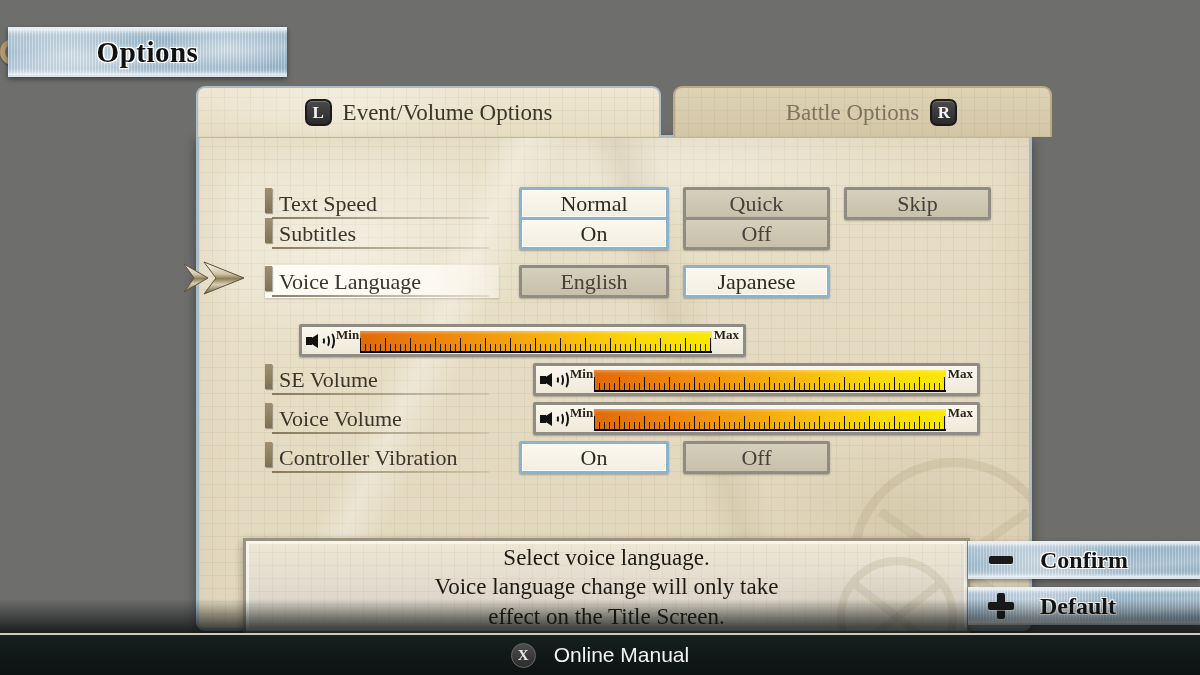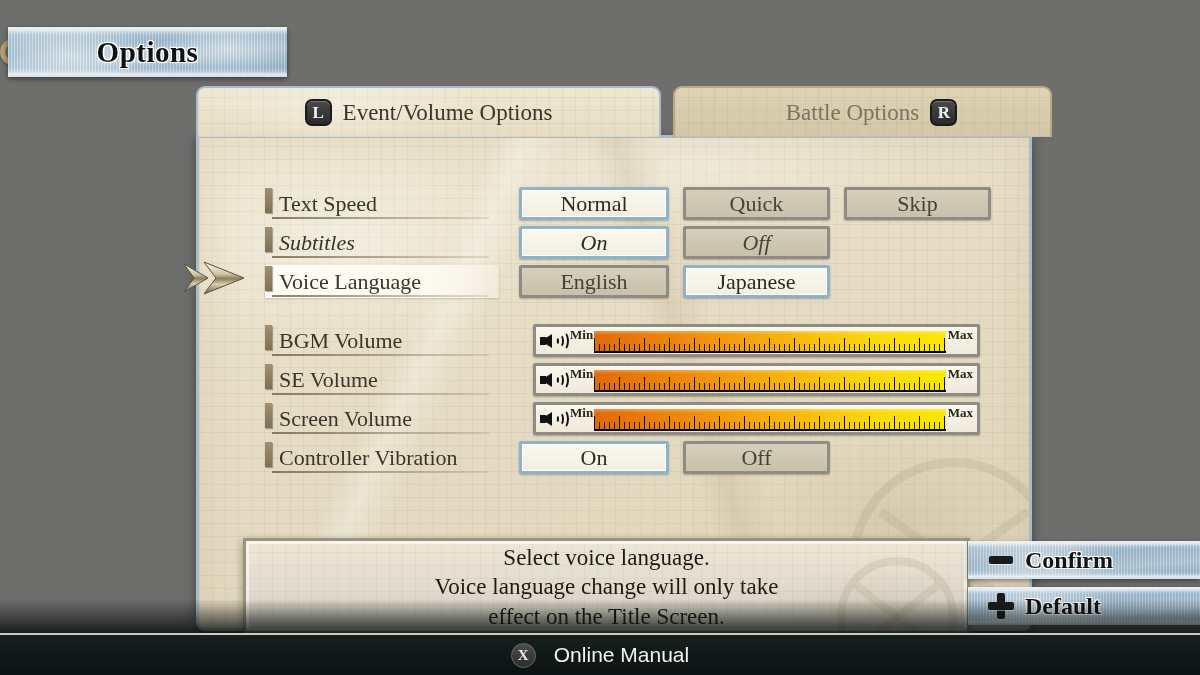--- a/index.html
+++ b/index.html
@@ -373,21 +373,21 @@
     position:relative; z-index:2;
   }
 
   
   .action {
     position:absolute;
     left:968px;
     width:232px; height:38px;
     display:flex; align-items:center;
     padding-left:20px;
-    gap:11px;
+    gap:26px;
     background:
       linear-gradient(180deg,
         rgba(255,255,255,.72) 0%,
         rgba(255,255,255,.12) 11%,
         rgba(255,255,255,0) 18%,
         rgba(255,255,255,0) 82%,
         rgba(255,255,255,.18) 90%,
         rgba(255,255,255,.78) 100%),
       repeating-linear-gradient(90deg,
         rgba(255,255,255,.2) 0 1px, rgba(0,0,0,.05) 1px 3px),
@@ -494,36 +494,35 @@
       <div id="panel-watermark"></div>
       <div id="rows">
           <div class="row" style="top: 49px;">
             <div class="row-label">Text Speed</div>
             <div class="opts">
               <div class="opt w150 selected">Normal</div>
               <div class="opt w147 unselected">Quick</div>
               <div class="opt w147 unselected">Skip</div>
             </div>
           </div>
-          <div class="row" style="top: 88px; font-style: italic;">
+          <div class="row" style="top: 79px;">
             <div class="row-label">Subtitles</div>
             <div class="opts">
               <div class="opt w150 selected">On</div>
               <div class="opt w147 unselected">Off</div>
             </div>
           </div>
           <div class="row highlighted" style="top: 127px;">
             <div class="row-label">Voice Language</div>
             <div class="opts">
               <div class="opt w150 unselected">English</div>
               <div class="opt w147 selected">Japanese</div>
             </div>
           </div>
           <div class="row" style="top: 186px;">
-            <div class="row-label">BGM Volume</div>
             <div class="slider">
               <div class="speaker">
                 <div class="waves">
                   <span></span>
                   <span></span>
                   <span></span>
                 </div>
               </div>
               <div class="minmax min-lbl">Min</div>
               <div class="bar-wrap">
@@ -549,21 +548,21 @@
               <div class="bar-wrap">
                 <div class="bar-fill" style="width:100%"></div>
                 <div class="bar-ticks" style="width:100%"></div>
                 <div class="bar-ticks2" style="width:100%"></div>
                 <div class="bar-base" style="width:100%"></div>
               </div>
               <div class="minmax max-lbl">Max</div>
             </div>
           </div>
           <div class="row" style="top: 264px;">
-            <div class="row-label">Screen Volume</div>
+            <div class="row-label">Voice Volume</div>
             <div class="slider">
               <div class="speaker">
                 <div class="waves">
                   <span></span>
                   <span></span>
                   <span></span>
                 </div>
               </div>
               <div class="minmax min-lbl">Min</div>
               <div class="bar-wrap">

